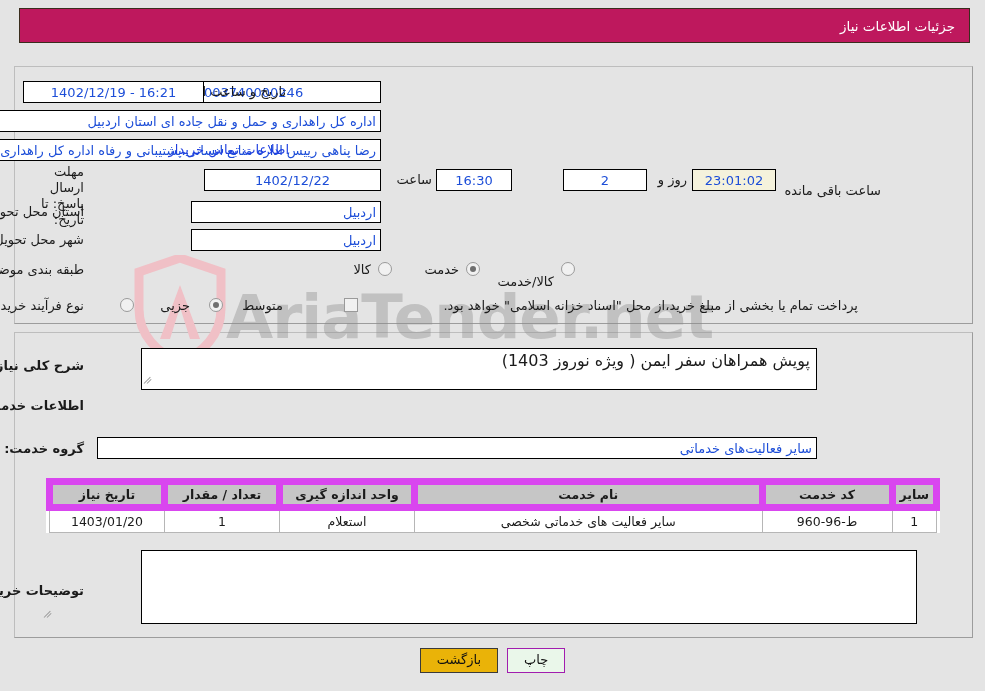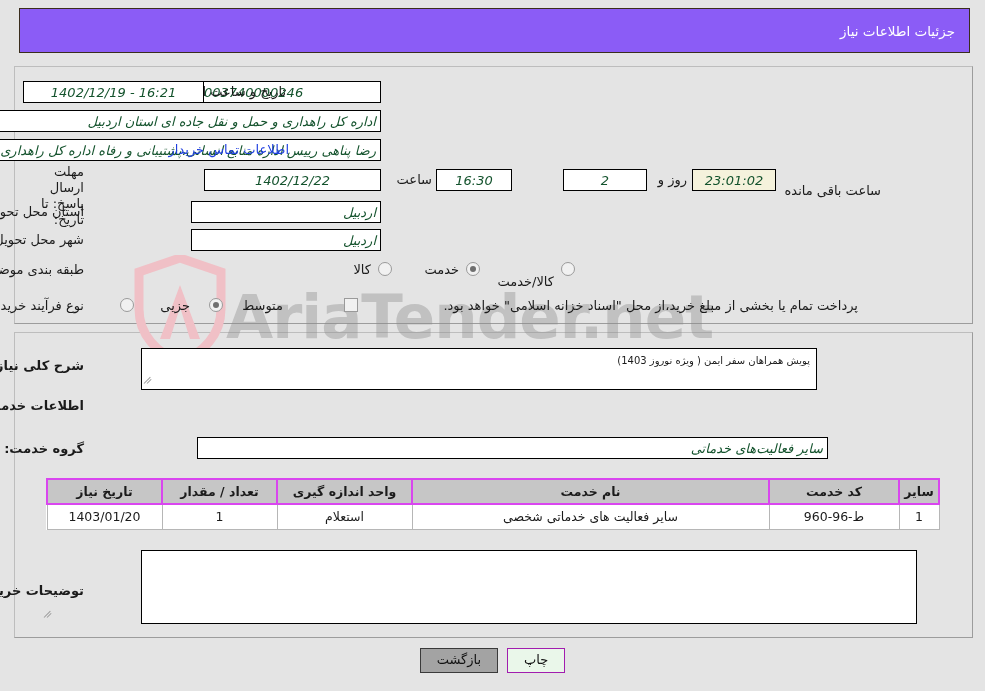--- a/index.html
+++ b/index.html
@@ -49,22 +49,22 @@
     margin-right: 12px;
     margin-left: 0;
     white-space: nowrap;
     transform: translateY(6px);
   }
 
   
   #header {
     position: absolute;
     left: 19px; top: 8px;
-    width: 951px; height: 45px;
-    background: #8b5cf6;
+    width: 951px; height: 35px;
+    background: #be185d;
     border: 1px solid #3a2d1d;
     z-index: 2;
     text-decoration: underline;
   }
   #header-title {
     position: absolute;
     right: 14px; top: 50%;
     transform: translateY(-50%);
     color: #ffffff;
     font-size: 13.5px;
@@ -93,38 +93,37 @@
     white-space: nowrap;
     text-align: right;
     z-index: 6;
   }
   .lbl-b { font-weight: bold; }
   .fld {
     position: absolute;
     background: #ffffff;
     border: 1px solid #000000;
     font-size: 13px;
-    color: #14532d;
+    color: #1d4ed8;
     padding: 1px 4px 0 4px;
     line-height: 19px;
     height: 22px;
     white-space: nowrap;
     overflow: hidden;
     z-index: 6;
-    font-style: italic;
   }
   .fld-center { text-align: center; }
   .fld-right  { text-align: right; }
   .fld-beige  { background: #f5f2dc; }
 
   .txa {
     position: absolute;
     background: #ffffff;
     border: 1px solid #000000;
-    font-size: 10px;
+    font-size: 16px;
     color: #1b1b1b;
     padding: 3px 6px;
     line-height: 18px;
     text-align: right;
     overflow: hidden;
     z-index: 6;
   }
   .resizer {
     position: absolute;
     left: 3px; bottom: 1px;
@@ -186,21 +185,21 @@
     position: absolute;
     left: 46px; top: 478px;
     width: 894px;
     border-collapse: collapse;
     font-size: 12.5px;
     z-index: 6;
     background: #ffffff;
   }
   #svc-table th {
     background: #c6c6c6;
-    border: 2px solid #d946ef;
+    border: 7px solid #d946ef;
     color: #1b1b1b;
     font-weight: bold;
     font-size: 12.5px;
     height: 25px;
     padding: 2px 4px;
     text-align: center;
     white-space: nowrap;
   }
   #svc-table td {
     background: #ffffff;
@@ -224,21 +223,21 @@
     z-index: 6;
   }
   .btn {
     font-family: "DejaVu Sans", "Liberation Sans", sans-serif;
     font-size: 13px;
     padding: 3px 16px 4px 16px;
     cursor: pointer;
     line-height: 16px;
     white-space: nowrap;
   }
-  #btn-back  { background: #a3a3a3; border: 1px solid #3a3a3a; color: #111111; }
+  #btn-back  { background: #eab308; border: 1px solid #3a3a3a; color: #111111; }
   #btn-print { background: #eaf7ea; border: 1px solid #a21caf; color: #111111; }
 </style>
 </head>
 <body>
 
 <div id="page">
 
   <div id="watermark">
     <div id="wm-inner">
       <div class="wm-shield">
@@ -312,21 +311,21 @@
   <div class="lbl lbl-b" style="right:901px; top:358px;">شرح کلی نیاز:</div>
   <div class="txa" style="right:168px; top:348px; width:676px; height:42px;">پویش همراهان سفر ایمن ( ویژه نوروز 1403)</div>
   <div class="resizer" style="right:830px; top:374px; z-index:8;">
       <i></i>
       <i></i>
     </div>
 
   <div class="lbl lbl-b" style="right:901px; top:398px;">اطلاعات خدمات مورد نیاز</div>
 
   <div class="lbl lbl-b" style="right:901px; top:441px;">گروه خدمت:</div>
-  <div class="fld fld-right" style="right:157px; top:437px; width:631px;">سایر فعالیت‌های خدماتی</div>
+  <div class="fld fld-right" style="right:168px; top:437px; width:720px;">سایر فعالیت‌های خدماتی</div>
 
   <table id="svc-table">
     <thead>
       <tr>
         <th style="width:40px;">سایر</th>
         <th style="width:130px;margin-top:8px;">کد خدمت</th>
         <th>نام خدمت</th>
         <th style="width:135px;">واحد اندازه گیری</th>
         <th style="width:115px;">تعداد / مقدار</th>
         <th style="width:115px;">تاریخ نیاز</th>

